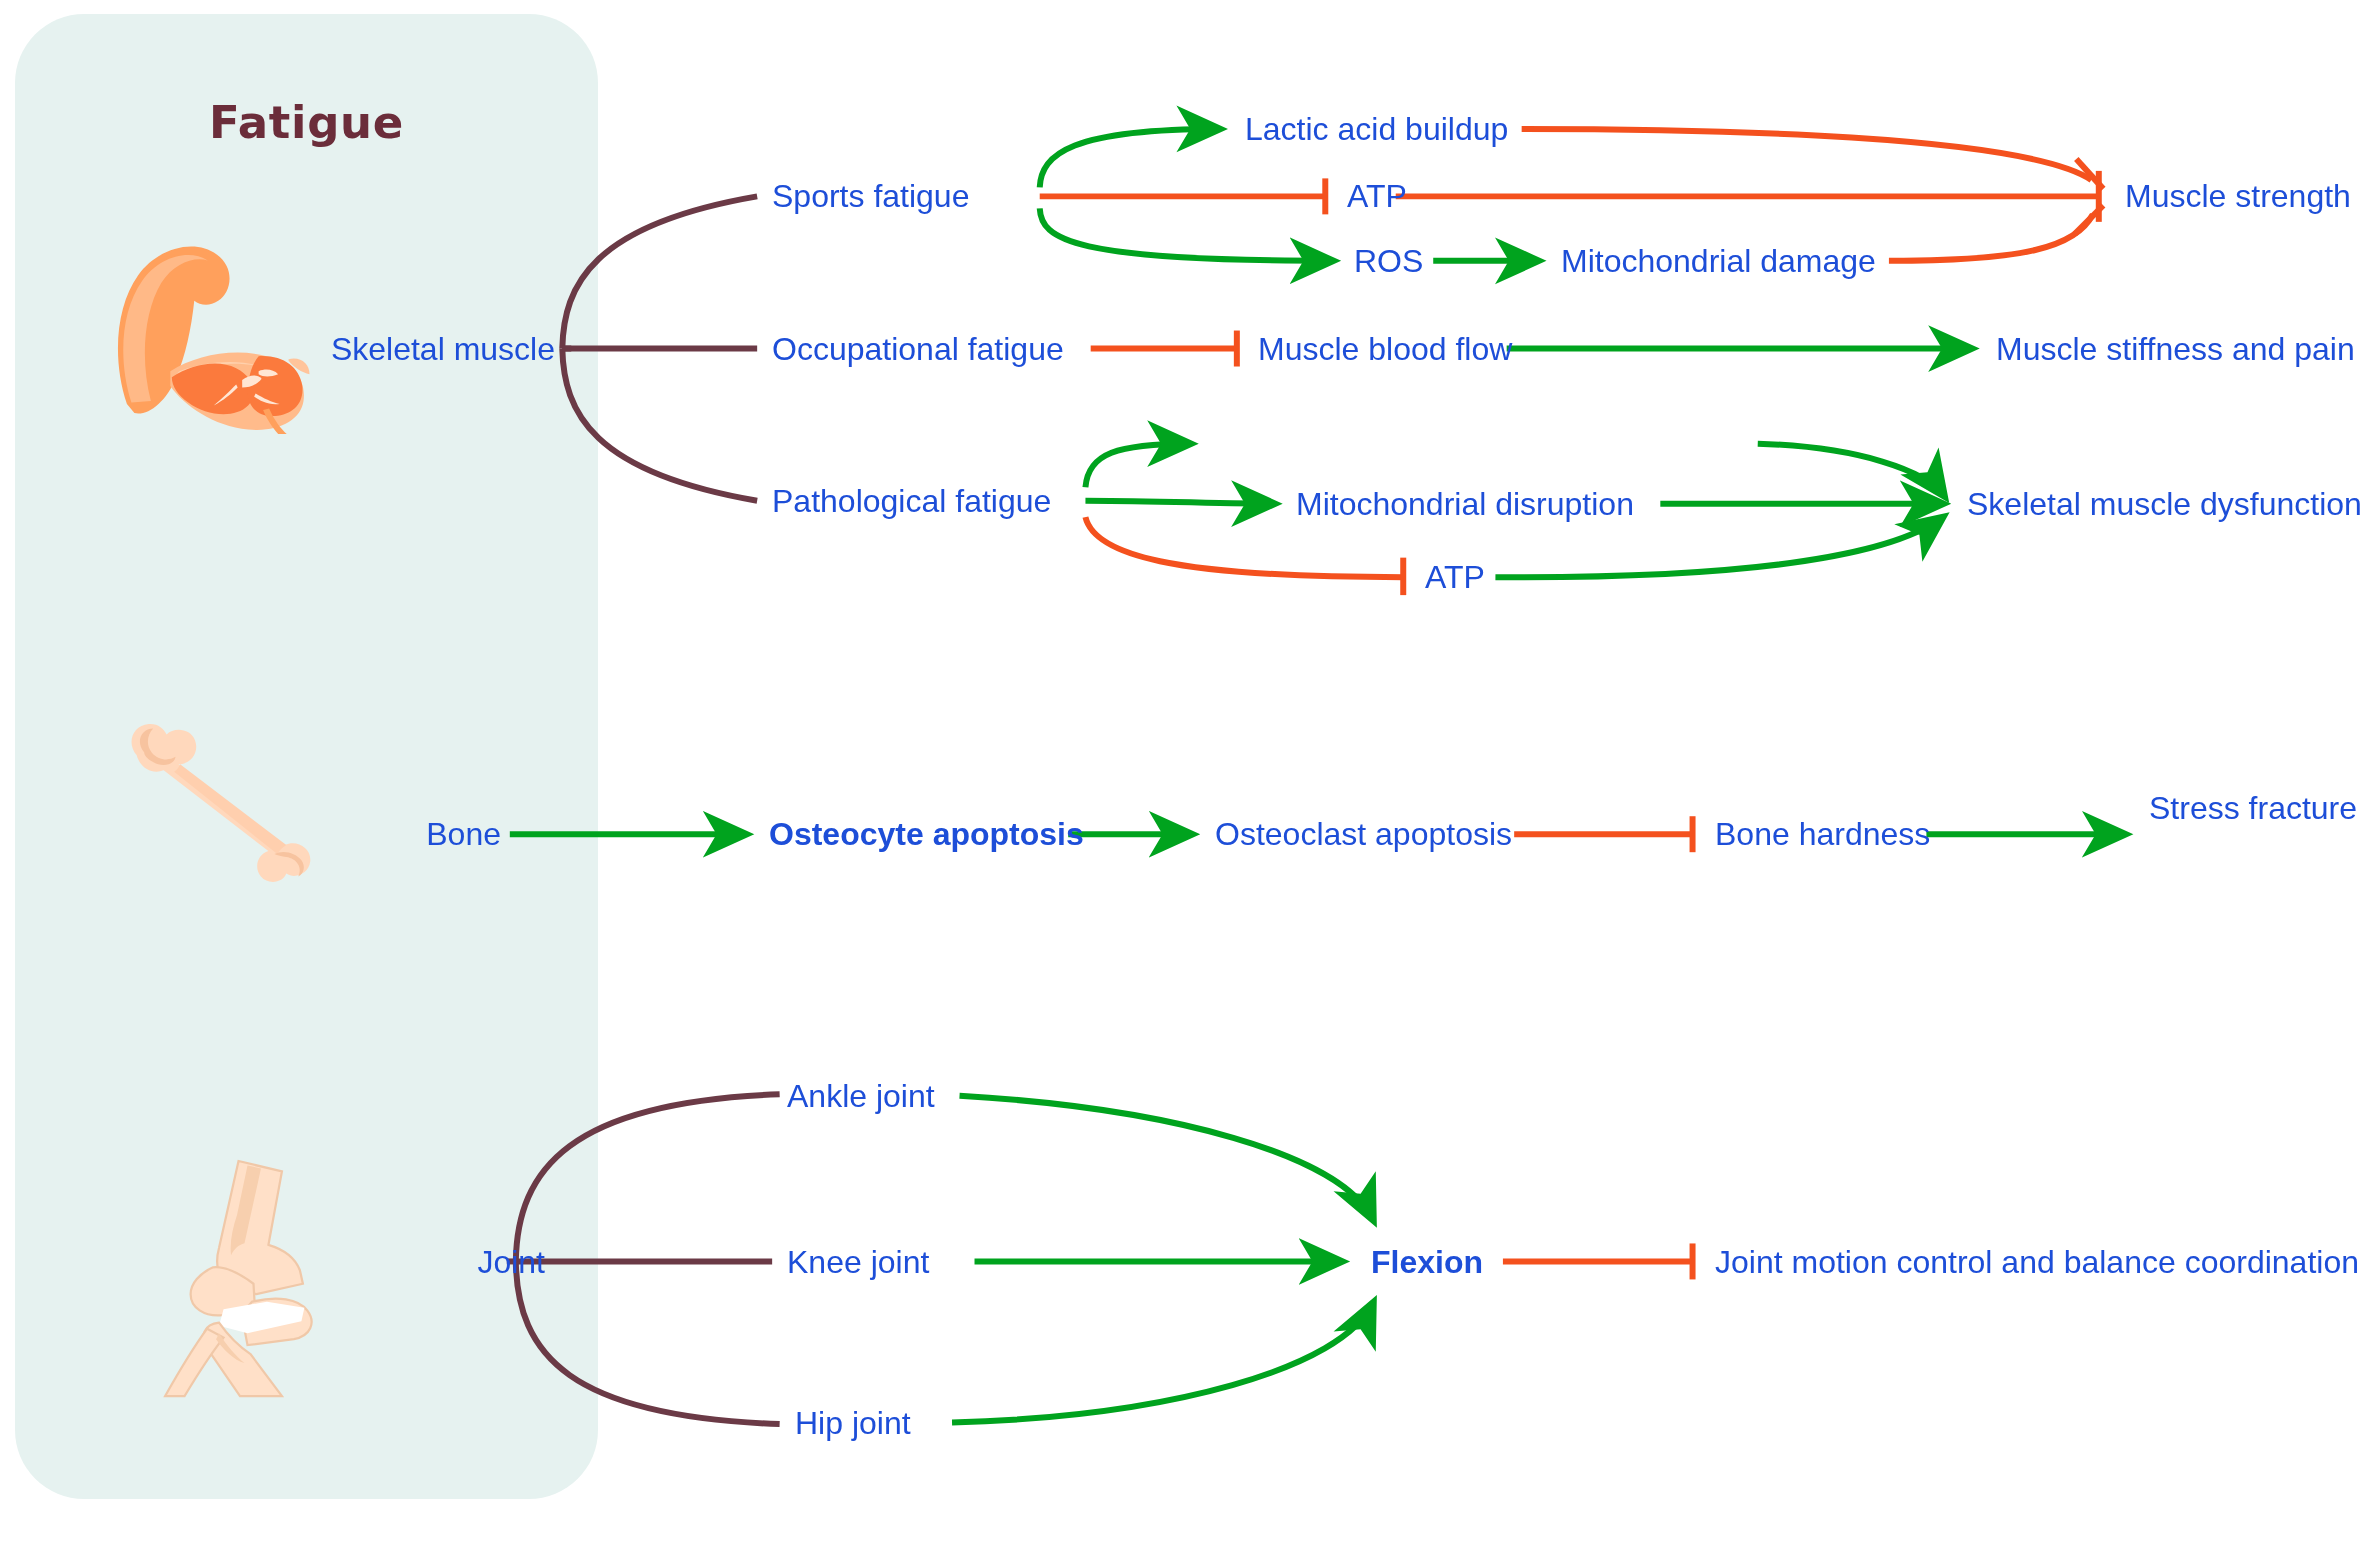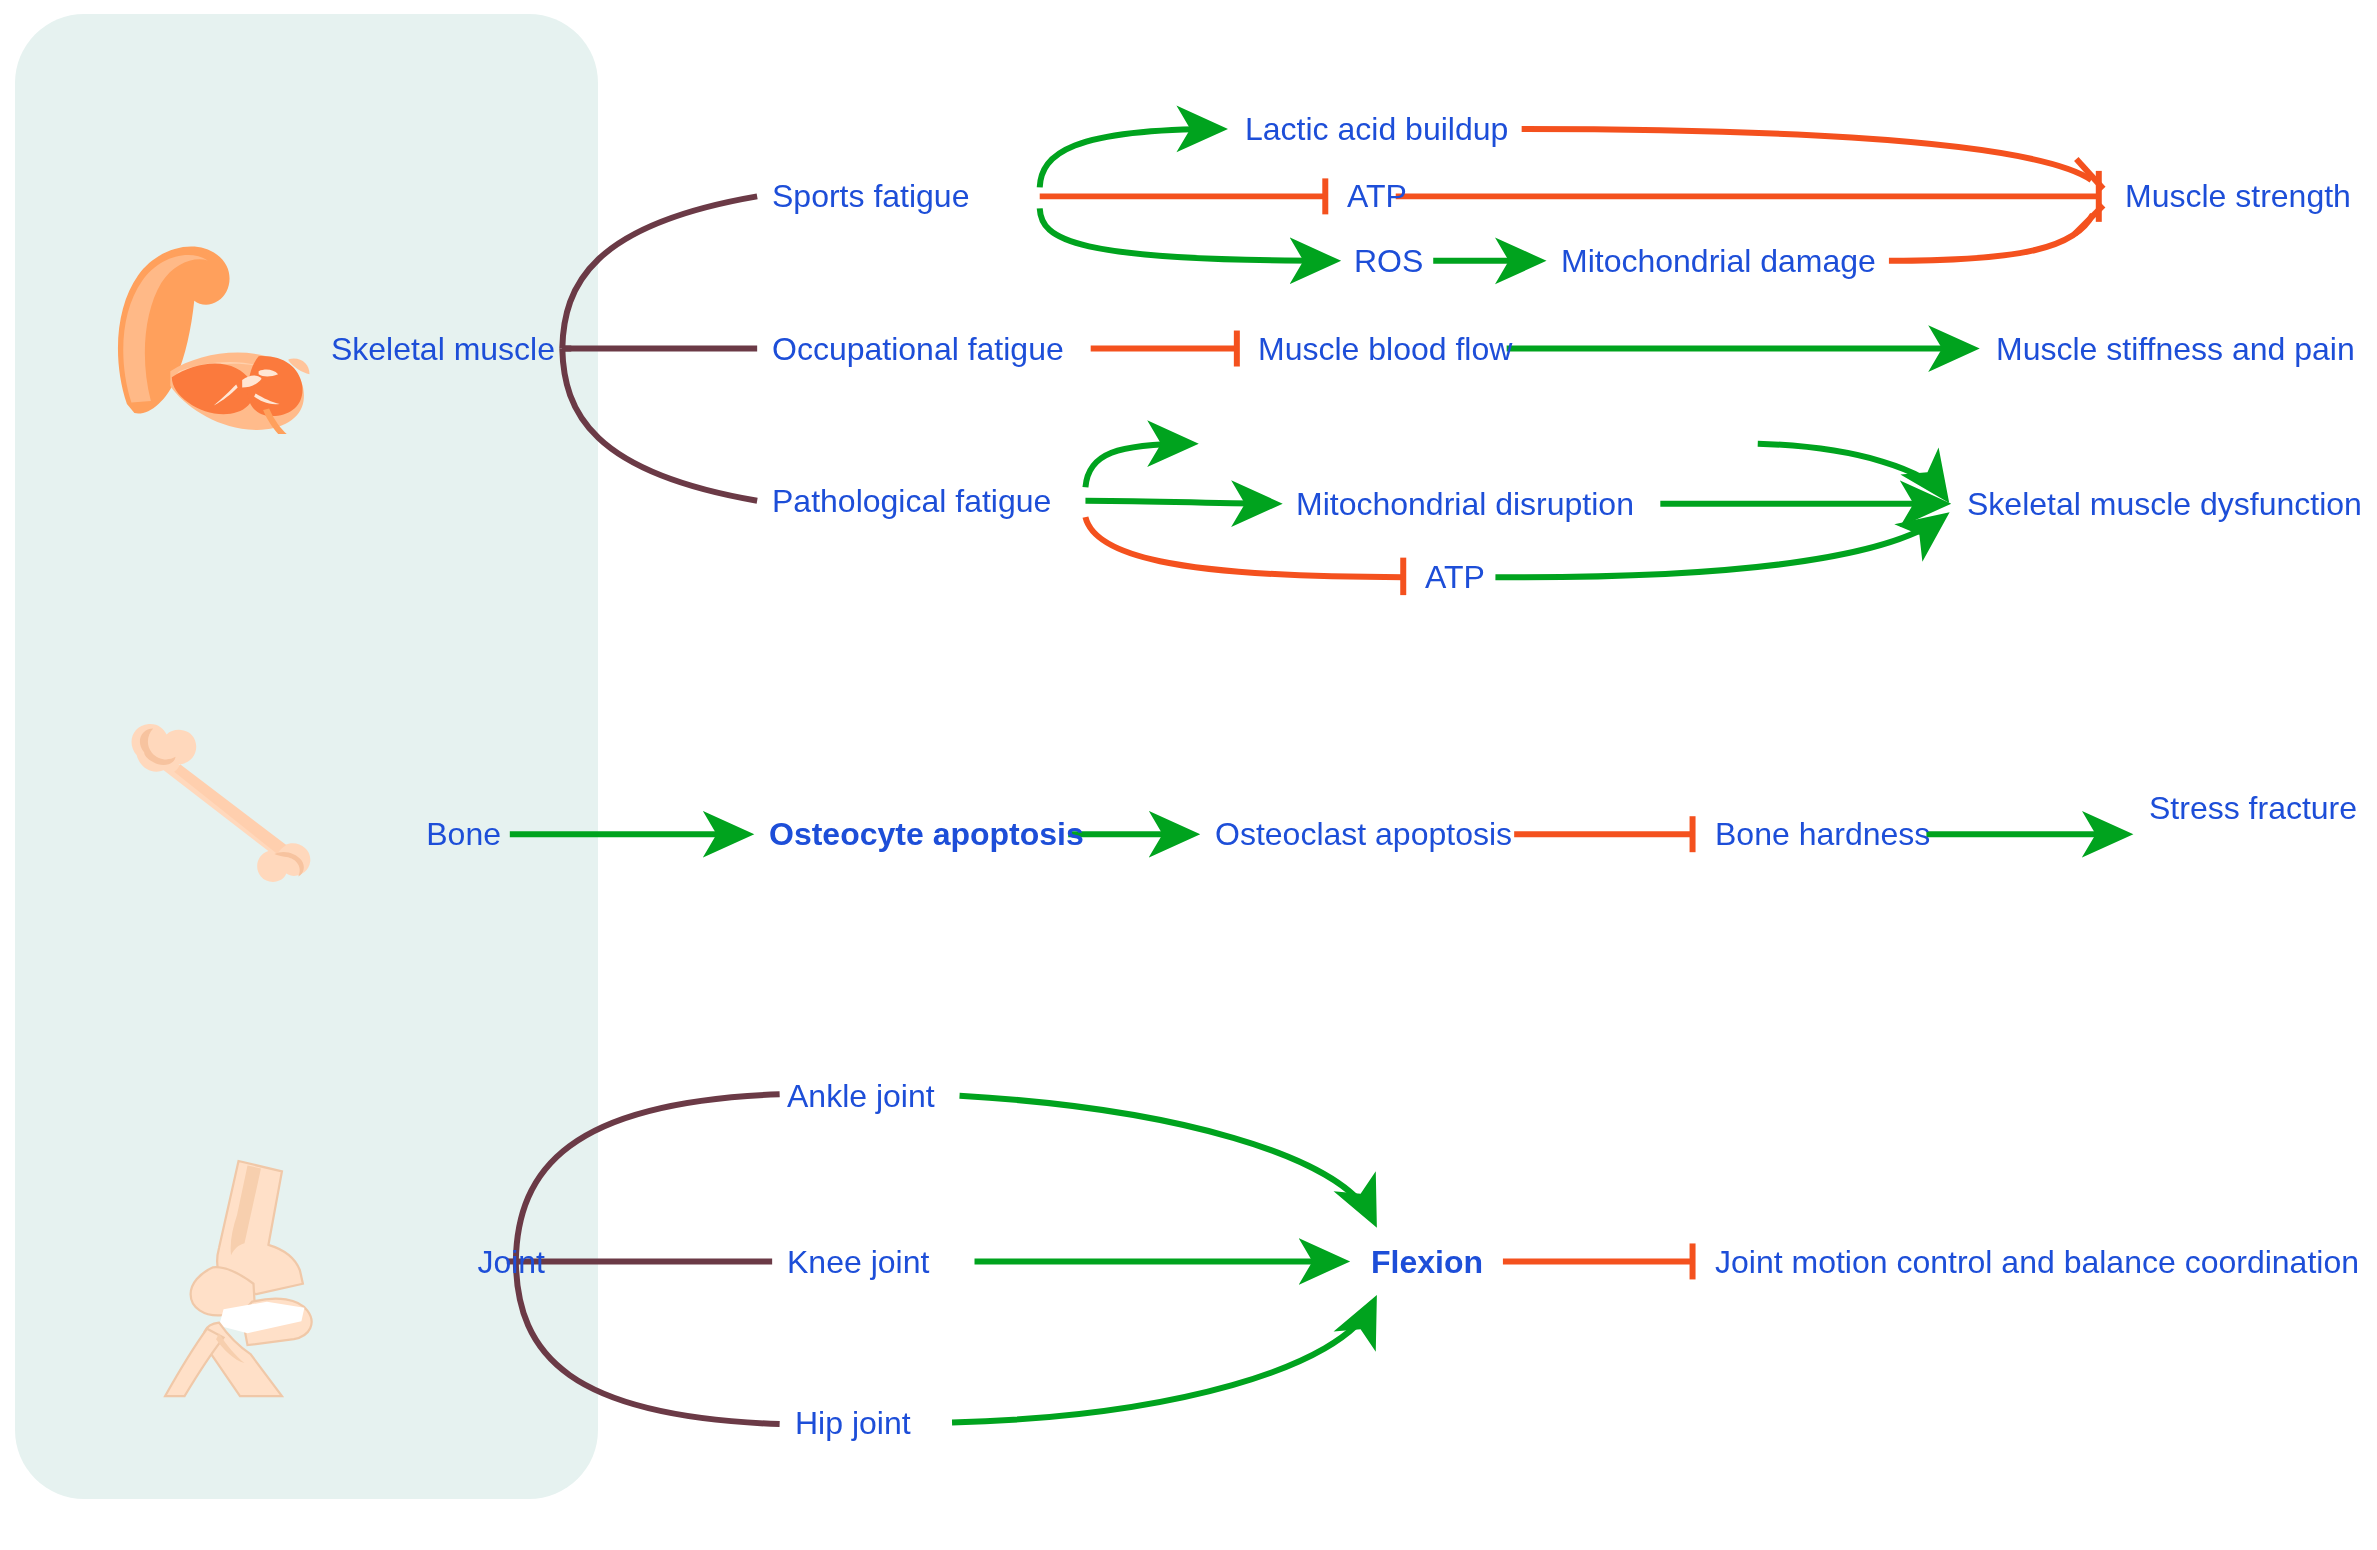--- a/index.html
+++ b/index.html
@@ -16,20 +16,21 @@
         line-height:1;transform:translateY(-50%);}
   .node.r{transform:translate(-100%,-50%);}
   .art{position:absolute;}
 </style>
 </head>
 <body>
 
 <div id="stage">
 
   <div id="panel"></div>
+  <div id="title">Fatigue</div>
 
   <svg class="art" style="left:82px;top:217px;" width="247" height="217" viewBox="0 0 330 290">
     <g>
       <path d="M60 250 C40 190 45 120 75 78 C100 42 150 28 180 50 C205 68 200 100 182 112 C170 120 158 118 150 112
                C146 150 138 186 126 214 C112 248 88 266 70 262 Z" fill="#ffa05c"></path>
       <path d="M66 248 C48 192 52 126 80 86 C102 54 142 42 168 58 C150 52 122 62 106 88
                C82 128 78 192 92 246 Z" fill="#ffb987"></path>
       <path d="M118 206 C150 186 196 176 238 184 C282 192 300 216 296 246 C292 272 262 288 222 284
                C176 280 136 252 118 226 Z" fill="#ffbb8b"></path>
       <path d="M124 212 C160 196 204 192 240 200 C212 190 166 192 130 206 Z" fill="#ffd0ac"></path>

